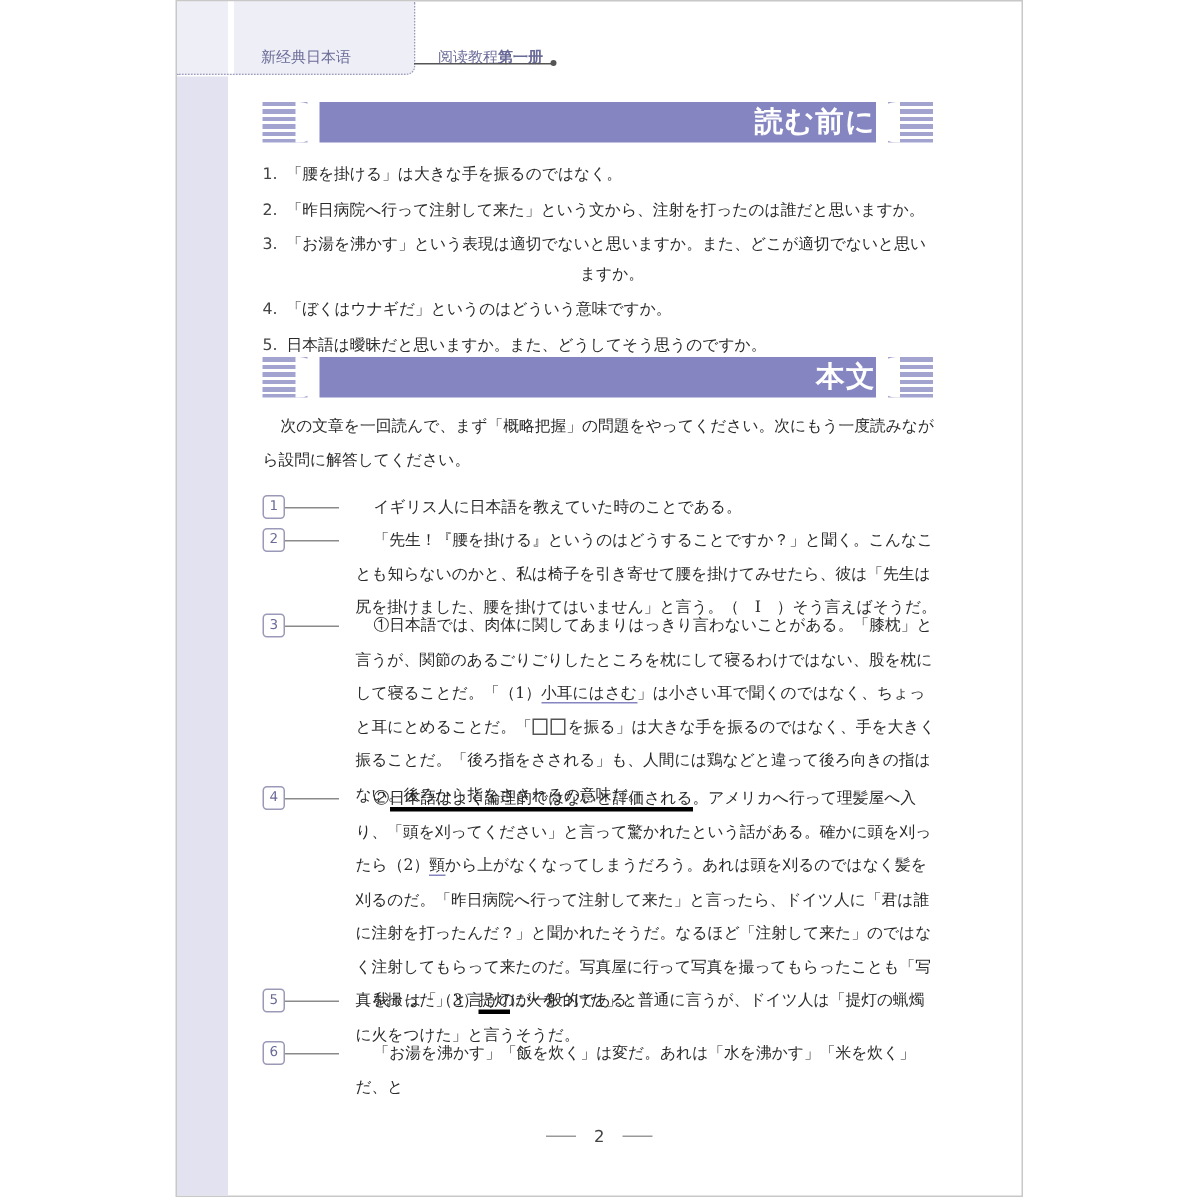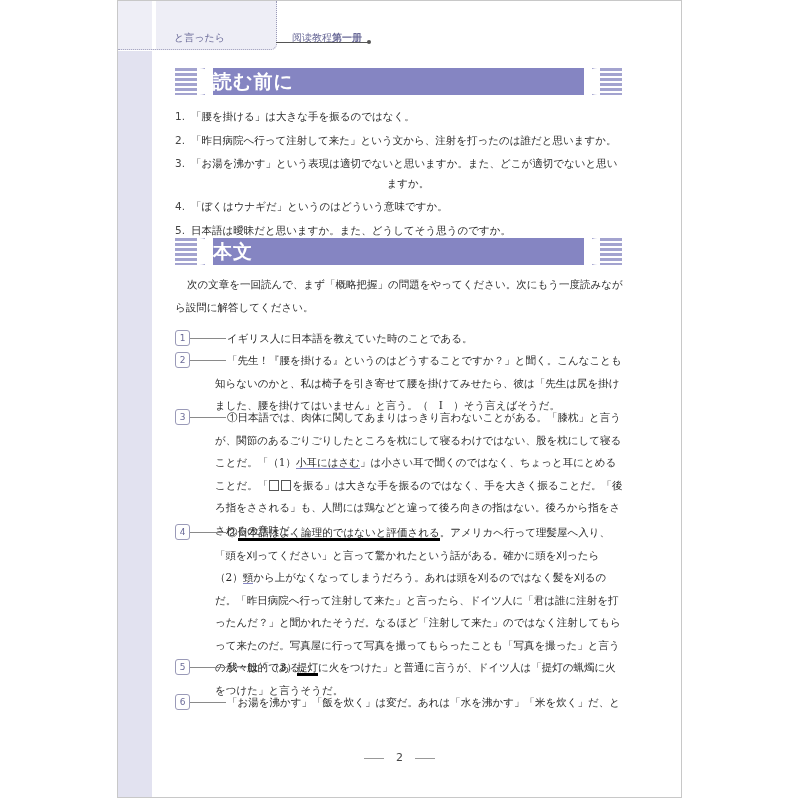--- a/index.html
+++ b/index.html
@@ -28,51 +28,51 @@
 
     .section-bar { position: absolute; left: 57px; width: 447px; height: 27px; }
     .stripes { position: absolute; top: 0; width: 30px; height: 27px;
       background: repeating-linear-gradient(to bottom, #a3a3cf 0px, #a3a3cf 3px, #ffffff 3px, #ffffff 5px); }
     .stripes.left { left: 0; }
     .stripes.right { right: 0; }
     .cap { position: absolute; top: 0; width: 16px; height: 27px; background: #fff; }
     .cap.left { left: 22px; border-radius: 0 14px 14px 0; }
     .cap.right { right: 22px; border-radius: 14px 0 0 14px; }
     .bar-fill { position: absolute; left: 38px; right: 38px; top: 0; height: 27px; background: #8585c2;
-      color: #fff; text-align: left; font-family: "DejaVu Sans", sans-serif; font-weight: bold; font-size: 19px; line-height: 27px; letter-spacing: 1px; }
+      color: #fff; text-align: right; font-family: "DejaVu Sans", sans-serif; font-weight: bold; font-size: 19px; line-height: 27px; letter-spacing: 1px; }
 
     .q-list { position: absolute; left: 57px; top: 104px; width: 450px; font-size: 10.5px; line-height: 23.5px; }
     .q-item { display: flex; }
     .q-num { width: 16px; flex: none; font-family: "DejaVu Sans", sans-serif; color: #444; }
     .q-text { flex: 1; }
     .q-cont { padding-left: 16px; margin-top: -4px; text-align: center; }
 
     .intro { position: absolute; left: 57px; top: 272px; width: 450px; font-size: 10.5px; line-height: 23px; text-indent: 12px; }
 
     .para { position: absolute; left: 57px; width: 450px; font-size: 10.5px; line-height: 22.5px; }
     .para-marker { position: absolute; left: 0; top: 3px; display: flex; align-items: center; }
     .para-num { width: 13px; height: 14px; border: 1px solid #9a9ab8; border-radius: 3px; font-family: "DejaVu Sans", sans-serif;
       font-size: 9px; line-height: 14px; text-align: center; color: #6a6a98; background: #fff; }
     .para-line { width: 36px; height: 1px; background: #8a8a8a; }
-    .para-body { padding-left: 40px; text-indent: 12px; }
+    .para-body { padding-left: 62px; text-indent: 12px; }
     .ul-blue { border-bottom: 1px solid #8585c2; }
     .ul-gray { border-bottom: 3px solid #000000; }
     .boxes { display: inline-block; width: 8px; height: 9px; border: 1px solid #555; margin: 0 1px; vertical-align: middle; }
 
     .footer { position: absolute; left: 0; right: 0; top: 750px; text-align: center; font-family: "DejaVu Sans", sans-serif; font-size: 11px; color: #444; }
     .footer .dash { display: inline-block; width: 20px; height: 1px; background: #999; vertical-align: middle; margin: 0 12px; }
   </style>
 </head>
 <body>
 
 <div class="page">
   <div class="side-strip"></div>
   <div class="header-tab"></div>
   <div class="header-tab-gap"></div>
-  <span class="header-text" style="left:56px;">と言ったら</span>
+  <span class="header-text" style="left:56px;">新经典日本语</span>
   <span class="header-text" style="left:162px;padding-left:12px;">阅读教程</span>
   <span class="header-text" style="left:214px;font-weight:bold;">第一册</span>
   <div class="header-line"></div>
   <div class="header-dot"></div>
 
   <div class="section-bar" style="top:67px;">
     <div class="stripes left"></div>
     <div class="stripes right"></div>
     <div class="cap left"></div>
     <div class="cap right"></div>

